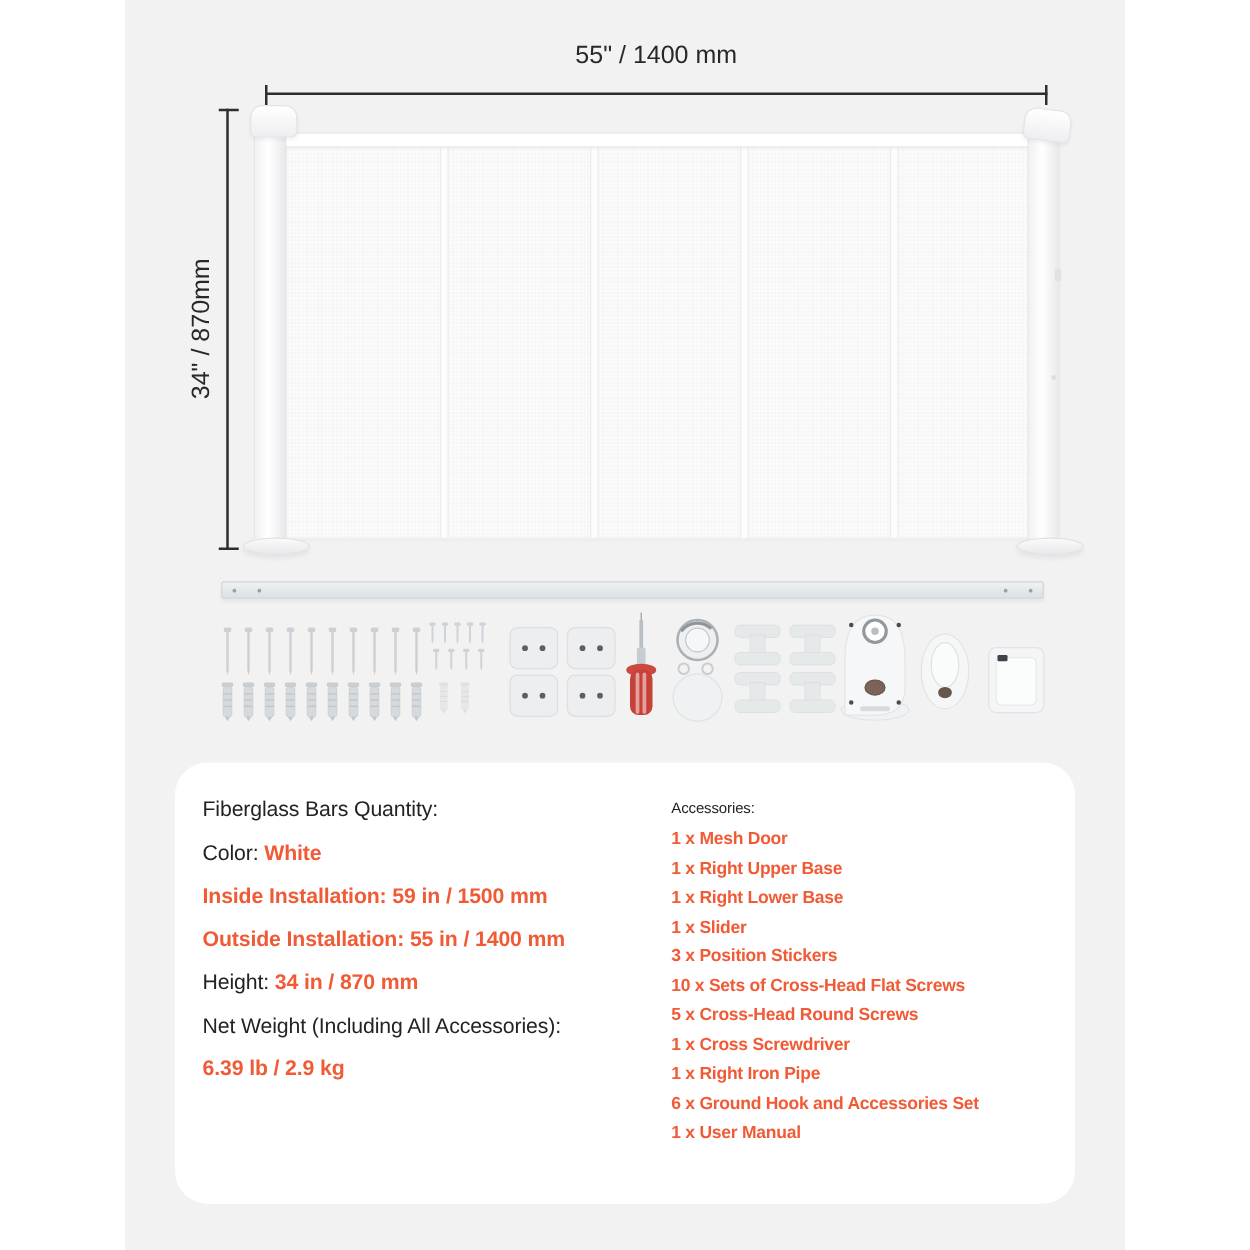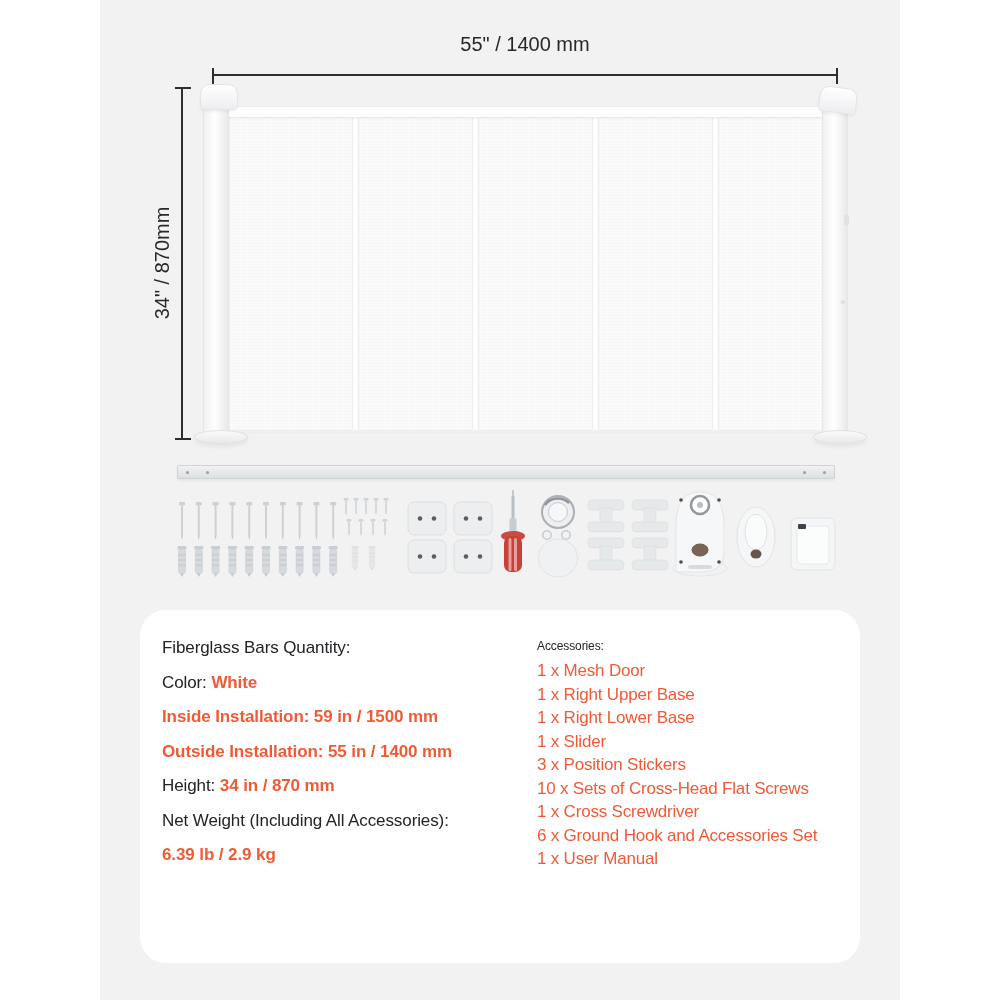--- a/index.html
+++ b/index.html
@@ -48,21 +48,21 @@
   .parts { position:absolute; left:70px; top:488px; }
 
   
   .panel { position:absolute; left:40px; top:610px; width:720px; height:353px; background:#ffffff; border-radius:26px; }
   .col-left { position:absolute; left:22px; top:27px; width:370px; }
   .spec-row { height:21px; line-height:21px; margin-bottom:13.5px; font-size:17px; white-space:nowrap; letter-spacing:-0.1px; }
   .spec-row .lbl { color:#222326; font-weight:400; }
   .spec-row .val { color:#f05a35; font-weight:700; }
   .col-right { position:absolute; left:397px; top:26px; width:310px; }
   .acc-title { font-size:12px; line-height:21px; color:#222326; margin-bottom:2px; letter-spacing:-0.1px; }
-  .acc-item { font-size:17px; line-height:23.5px; font-weight:400; color:#f05a35; white-space:nowrap; letter-spacing:-0.2px; }
+  .acc-item { font-size:14px; line-height:23.5px; font-weight:700; color:#f05a35; white-space:nowrap; letter-spacing:-0.2px; }
 </style>
 </head>
 <body>
 
 <div class="canvas">
 
   <div class="dim-label dim-top-label">55" / 1400 mm</div>
   <div class="dim-line-h">
       <span class="tick l"></span>
       <span class="tick r"></span>
@@ -249,18 +249,20 @@
       <div class="spec-row"><span class="lbl"></span><span class="val">6.39 lb / 2.9 kg</span></div>
     </div>
     <div class="col-right">
       <div class="acc-title">Accessories:</div>
       <div class="acc-item">1 x Mesh Door</div>
       <div class="acc-item">1 x Right Upper Base</div>
       <div class="acc-item">1 x Right Lower Base</div>
       <div class="acc-item">1 x Slider</div>
       <div class="acc-item">3 x Position Stickers</div>
       <div class="acc-item">10 x Sets of Cross-Head Flat Screws</div>
+      <div class="acc-item">5 x Cross-Head Round Screws</div>
       <div class="acc-item">1 x Cross Screwdriver</div>
+      <div class="acc-item">1 x Right Iron Pipe</div>
       <div class="acc-item">6 x Ground Hook and Accessories Set</div>
       <div class="acc-item">1 x User Manual</div>
     </div>
   </div>
 </div>
 
 </body></html>

